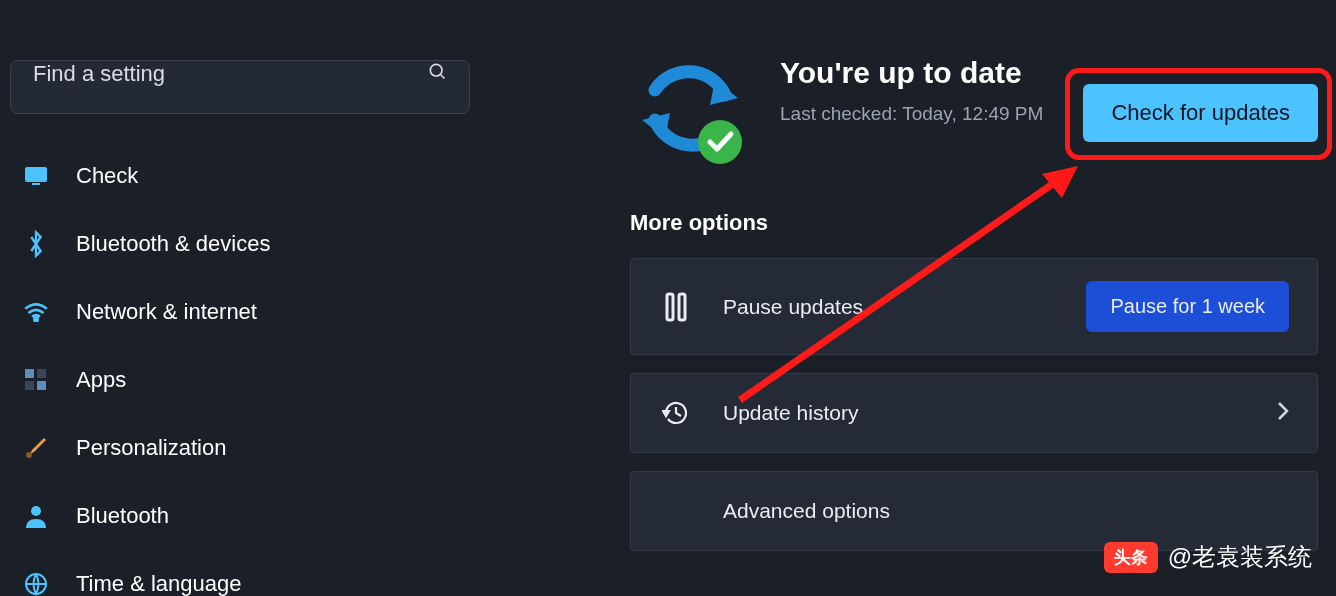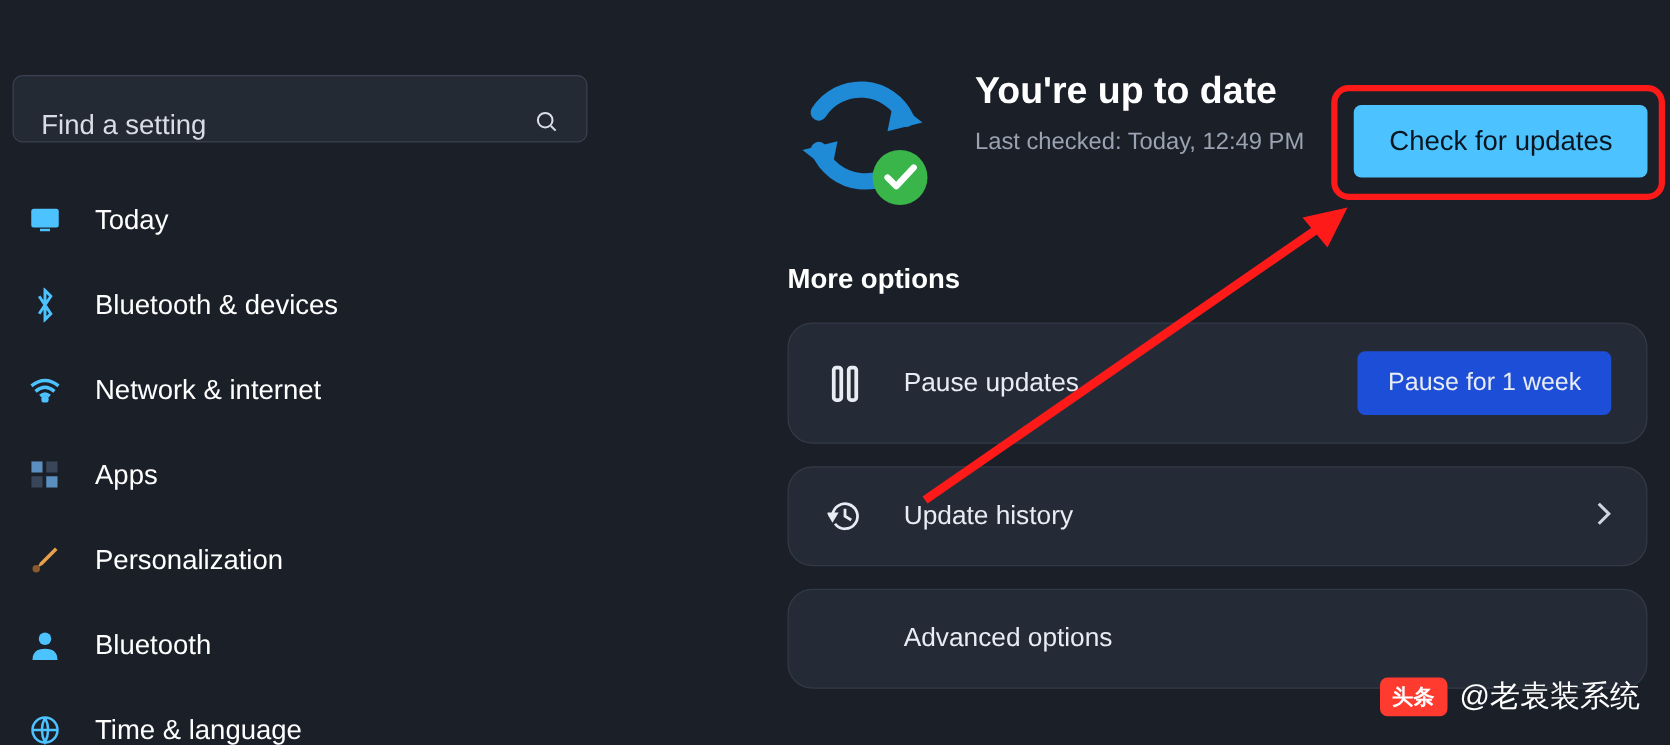--- a/index.html
+++ b/index.html
@@ -13,21 +13,21 @@
     position: relative;
   }
   .layout { display: flex; height: 100%; }
   .sidebar {
     width: 480px;
     padding: 60px 10px 0 10px;
     flex-shrink: 0;
   }
   .search-box {
     display: flex;
-    align-items: flex-end;
+    align-items: flex-start;
     justify-content: space-between;
     background: #242a34;
     border: 1px solid #3a4150;
     border-radius: 8px;
     height: 54px;
     padding: 0 22px;
     margin: 0 0 28px 0;
     font-size: 22px;
     color: #d8dde6;
   }
@@ -106,21 +106,21 @@
     pointer-events: none;
   }
   .more-options {
     font-size: 22px;
     font-weight: 600;
     margin-bottom: 22px;
   }
   .card {
     background: #252b36;
     border: 1px solid #333a47;
-    border-radius: 20px;
+    border-radius: 4px;
     display: flex;
     align-items: center;
     padding: 22px 28px;
     margin-bottom: 18px;
     gap: 30px;
     cursor: pointer;
   }
   .card-icon {
     width: 34px;
     height: 34px;
@@ -182,21 +182,21 @@
       </span>
     </div>
     <ul class="nav-list">
       <li class="nav-item">
         <span class="nav-icon">
           <svg width="24" height="20" viewBox="0 0 24 20">
               <rect x="1" y="1" width="22" height="15" rx="2" fill="#4cc2ff"></rect>
               <rect x="8" y="17" width="8" height="2" fill="#4cc2ff"></rect>
             </svg>
         </span>
-        <span>Today</span>
+        <span>Check</span>
       </li>
       <li class="nav-item">
         <span class="nav-icon">
           <svg width="22" height="28" viewBox="0 0 16 24" fill="none" stroke="#4cc2ff" stroke-width="2">
               <path d="M4 6 L12 18 L8 22 L8 2 L12 6 L4 18"></path>
             </svg>
         </span>
         <span>Bluetooth &amp; devices</span>
       </li>
       <li class="nav-item">

